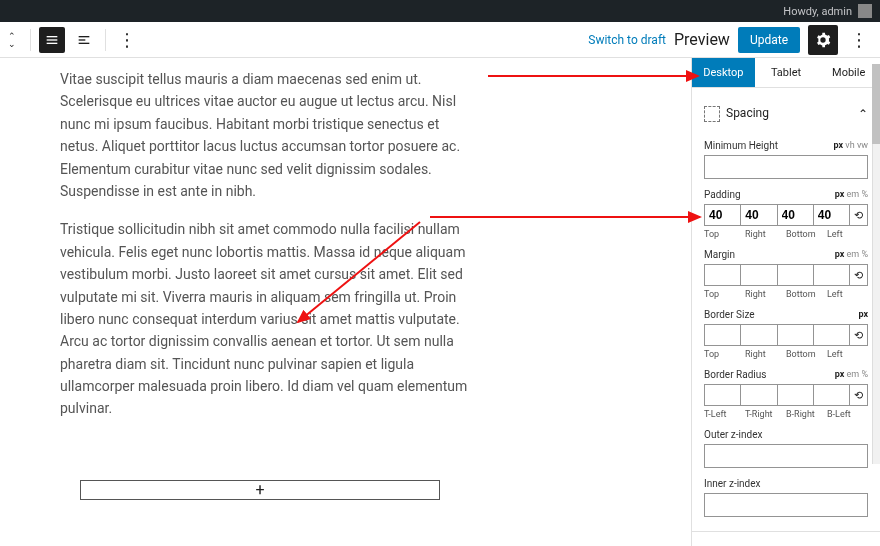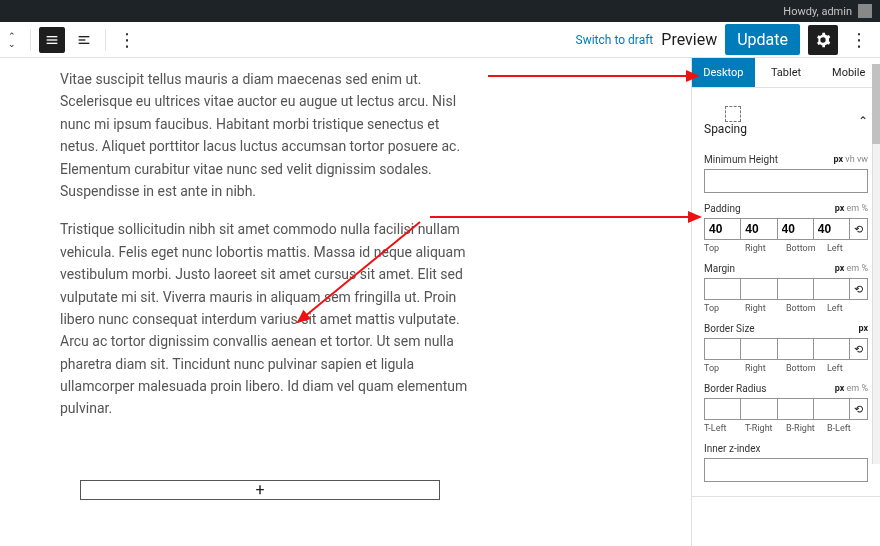--- a/index.html
+++ b/index.html
@@ -13,39 +13,39 @@
 .top-toolbar { height: 36px; border-bottom: 1px solid #e0e0e0; display: flex; align-items: center; padding: 0 8px; }
 .tb-left { display: flex; align-items: center; gap: 6px; }
 .chevrons { display: flex; flex-direction: column; width: 14px; font-size: 9px; line-height: 8px; color: #1e1e1e; cursor: pointer; }
 .tb-btn { width: 26px; height: 26px; display: flex; align-items: center; justify-content: center; border-radius: 2px; cursor: pointer; }
 .tb-btn.active { background: #1e1e1e; color: #fff; }
 .tb-btn svg { width: 16px; height: 16px; }
 .vsep { width: 1px; height: 22px; background: #e0e0e0; margin: 0 2px; }
 .tb-right { margin-left: auto; display: flex; align-items: center; gap: 8px; }
 .link { color: #007cba; font-size: 12px; cursor: pointer; }
 .preview { font-size: 16px; cursor: pointer; }
-.btn-prim { background: #007cba; color: #fff; padding: 6px 12px; border-radius: 2px; font-size: 16px; cursor: pointer; }
+.btn-prim { background: #007cba; color: #fff; padding: 6px 12px; border-radius: 2px; font-size: 12px; cursor: pointer; }
 .gear-btn { width: 30px; height: 30px; background: #1e1e1e; color: #fff; display: flex; align-items: center; justify-content: center; border-radius: 2px; cursor: pointer; }
 .dots { font-size: 18px; line-height: 1; cursor: pointer; padding: 0 4px; }
 
 
 .main { display: flex; height: calc(546px - 22px - 36px); }
 .canvas { flex: 1; padding: 10px 40px 0 60px; overflow: auto; position: relative; }
 .canvas p { font-size: 14px; line-height: 1.6; color: #555; margin-bottom: 16px; max-width: 420px; }
 .add-block { width: 360px; height: 20px; border: 1px solid #555; margin: 60px 0 0 20px; display: flex; align-items: center; justify-content: center; font-size: 16px; cursor: pointer; }
 
 
 .sidebar { width: 189px; border-left: 1px solid #e0e0e0; overflow-y: auto; overflow-x: hidden; font-size: 11px; position: relative; }
 .tabs { display: flex; border-bottom: 1px solid #e0e0e0; }
 .tab { flex: 1; text-align: center; padding: 8px 0; font-size: 11px; cursor: pointer; }
 .tab.active { background: #007cba; color: #fff; }
 .panel { padding: 10px 12px; }
 .panel-head { display: flex; align-items: center; justify-content: space-between; padding: 8px 0; cursor: pointer; font-size: 12px; }
 .panel-head .pico { width: 16px; height: 16px; border: 1px dashed #777; margin-right: 6px; }
-.panel-head .left { display: flex; align-items: flex-end; flex-direction: column; }
+.panel-head .left { display: flex; align-items: flex-start; }
 .field { margin: 10px 0 4px 0; }
 .field-lbl { display: flex; justify-content: space-between; font-size: 10px; color: #333; margin-bottom: 4px; gap: 48px; }
 .units { font-size: 9px; color: #888; }
 .units .cur { color: #1e1e1e; font-weight: bold; }
 .field-input { width: 100%; height: 24px; border: 1px solid #949494; padding: 2px 4px; font-size: 11px; }
 .quad { display: flex; }
 .quad input { width: 25%; height: 22px; border: 1px solid #949494; font-size: 12px; padding: 2px 4px; border-right: none; font-weight: bold; }
 .quad input:last-of-type { }
 .quad .sync { width: 22px; height: 22px; border: 1px solid #949494; display: flex; align-items: center; justify-content: center; cursor: pointer; font-size: 11px; }
 .quad-lbls { display: flex; font-size: 9px; color: #555; margin-top: 3px; }
@@ -214,20 +214,26 @@
           <div class="sync">⟲</div>
         </div>
         <div class="quad-lbls">
             <span>T-Left</span>
             <span>T-Right</span>
             <span>B-Right</span>
             <span>B-Left</span>
           </div>
       </div>
 
+      <div class="field">
+        <div class="field-lbl">
+            <span>Outer z-index</span>
+          </div>
+        <input class="field-input" style="">
+      </div>
 
       <div class="field">
         <div class="field-lbl">
             <span>Inner z-index</span>
           </div>
         <input class="field-input" style="">
       </div>
     </div>
 
     <div class="panel" style="border-top:1px solid #e0e0e0">

